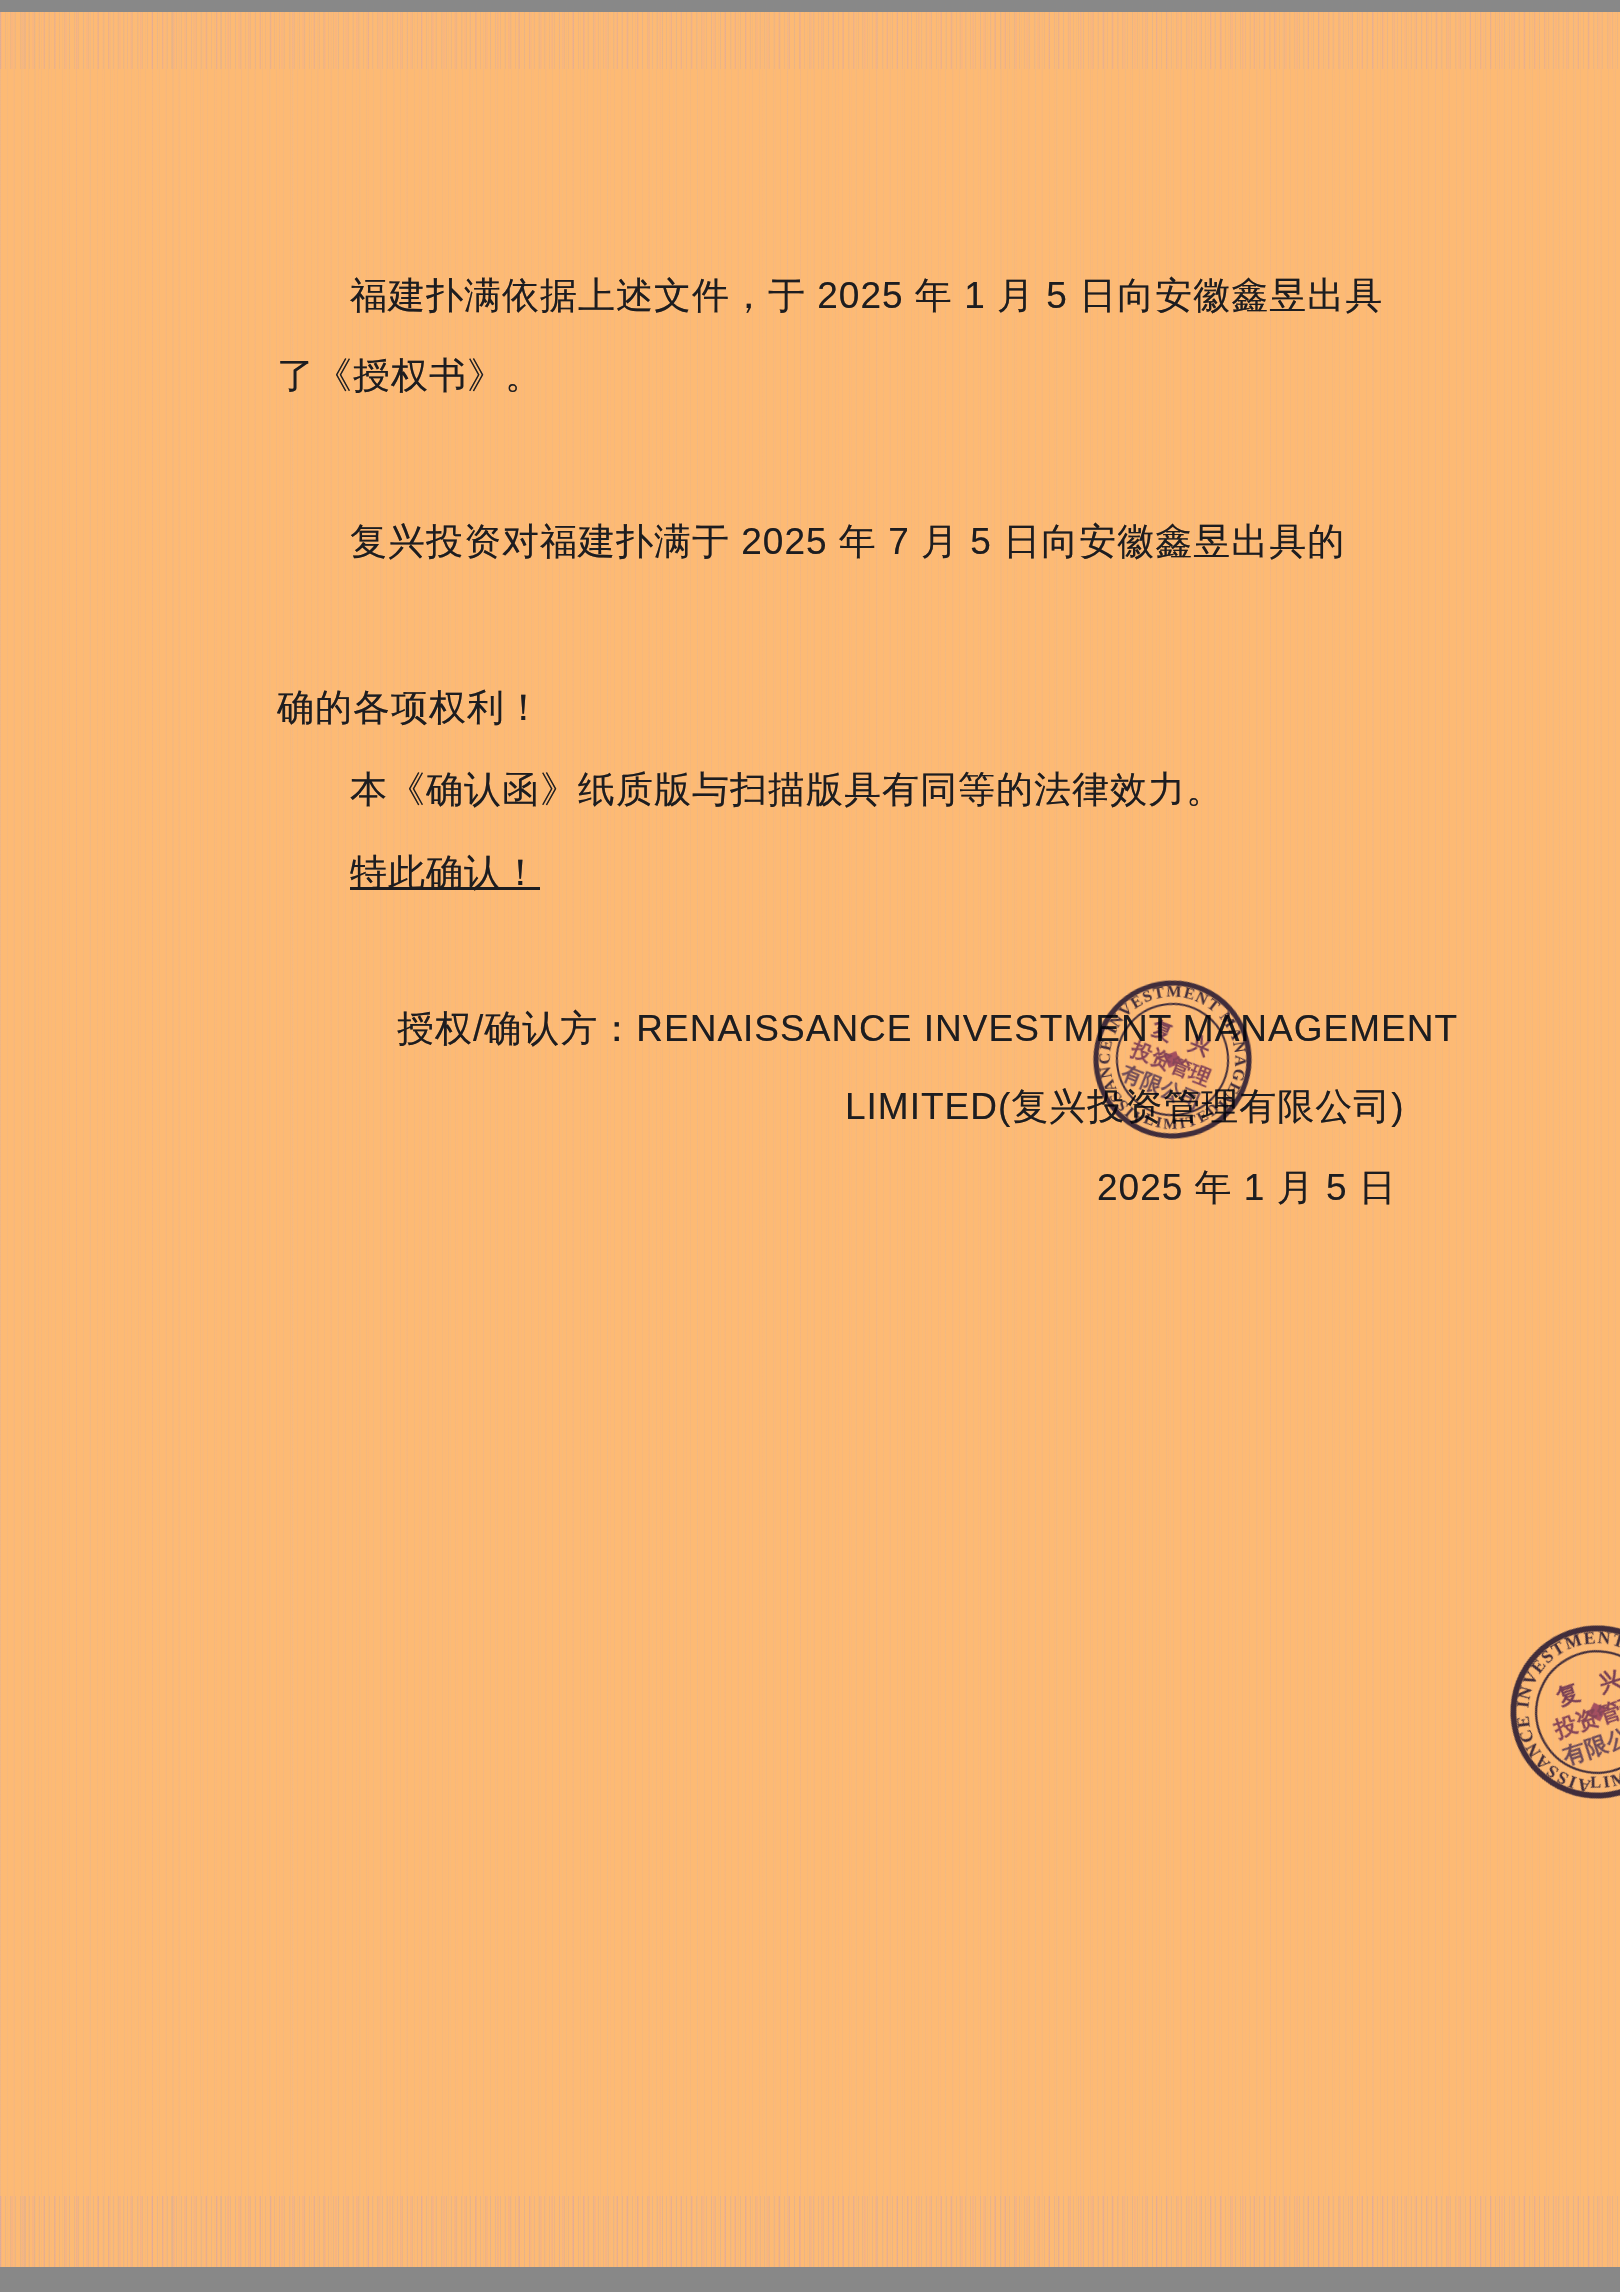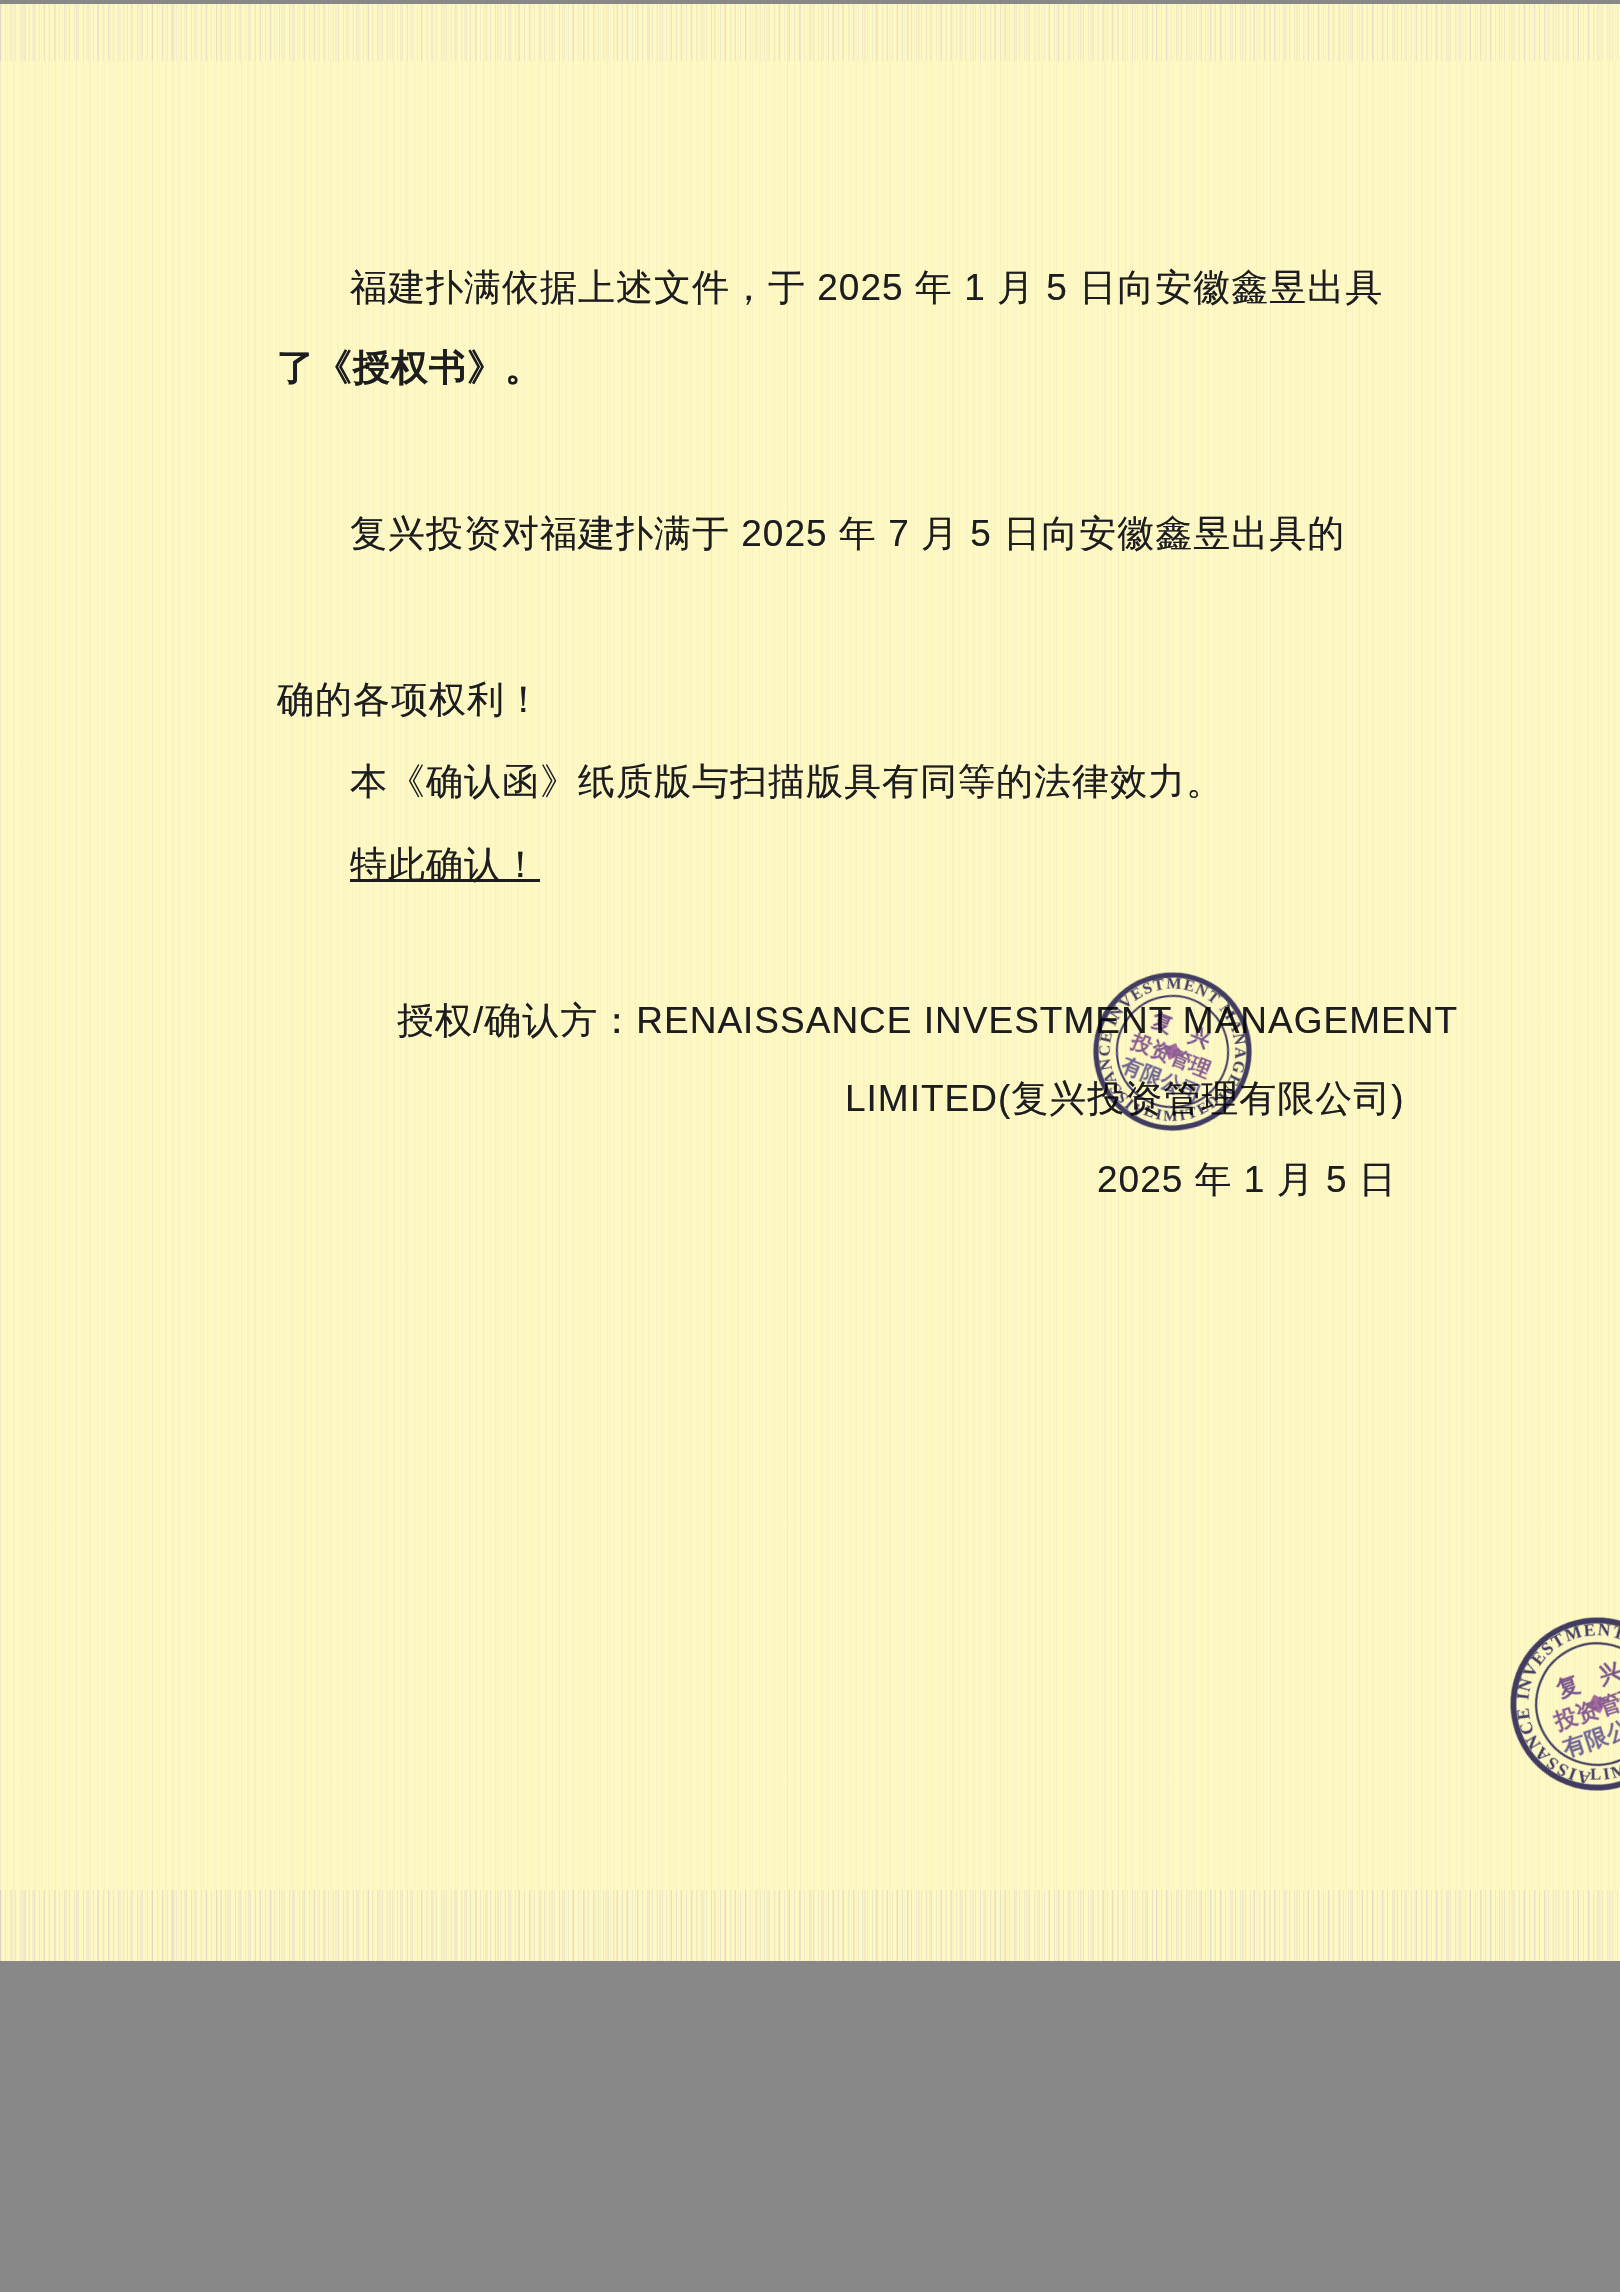--- a/index.html
+++ b/index.html
@@ -1,20 +1,20 @@
 <!DOCTYPE html>
 <html><head>
 <meta charset="utf-8">
 <style>
   html,body{margin:0;padding:0;background:#888;}
   .sheet{
     position:relative;
-    width:1620px;height:1957px;
-    margin:4px auto;
-    background-color:#fef9c3;
+    width:1620px;height:2255px;
+    margin:12px auto;
+    background-color:#fdba74;
     overflow:hidden;
     font-family:"Liberation Sans","DejaVu Sans",sans-serif;
   }
   
   .texture{
     position:absolute;inset:0;
     background-image:
       repeating-linear-gradient(90deg, rgba(150,160,220,0.07) 0 1px, transparent 1px 6.9px),
       repeating-linear-gradient(90deg, rgba(215,150,205,0.06) 0 1px, transparent 1px 12.7px),
       repeating-linear-gradient(90deg, rgba(160,200,235,0.05) 0 1px, transparent 1px 22.5px);
@@ -33,21 +33,21 @@
   .line{
     position:absolute;
     font-size:37px;
     line-height:41px;
     letter-spacing:1px;
     color:#1d1d20;
     white-space:nowrap;
     text-shadow:0 0 0.6px rgba(20,20,25,.5);
   }
   .l1{top:263px;left:350px;}
-  .l2{top:343px;left:277px;font-weight:bold;}
+  .l2{top:343px;left:277px;}
   .l3{top:425px;left:350px;}
   .l4{top:509px;left:350px;}
   .l5{top:592px;left:277px;}
   .l6{top:675px;left:277px;}
   .l7{top:757px;left:350px;text-align:center;}
   .l8{top:840px;left:350px;text-decoration:underline;}
 
   .sig1{top:996px;left:397px;}
   .sig2{top:1074px;left:845px;}
   .sig3{top:1155px;left:1097px;}

